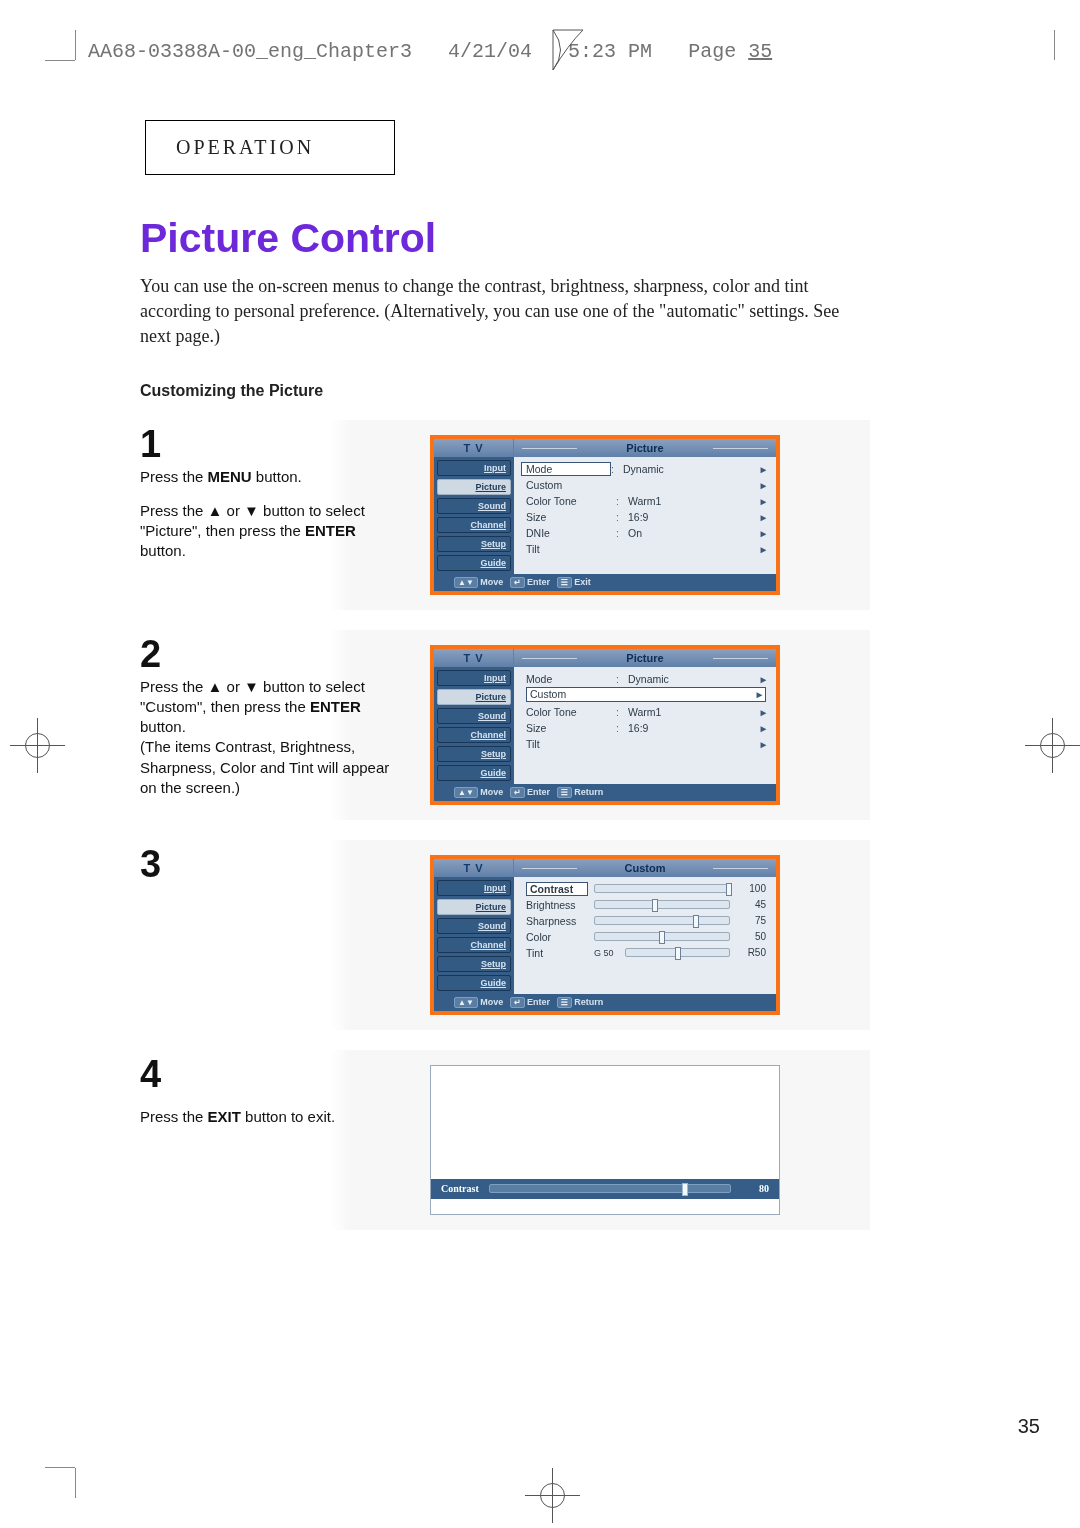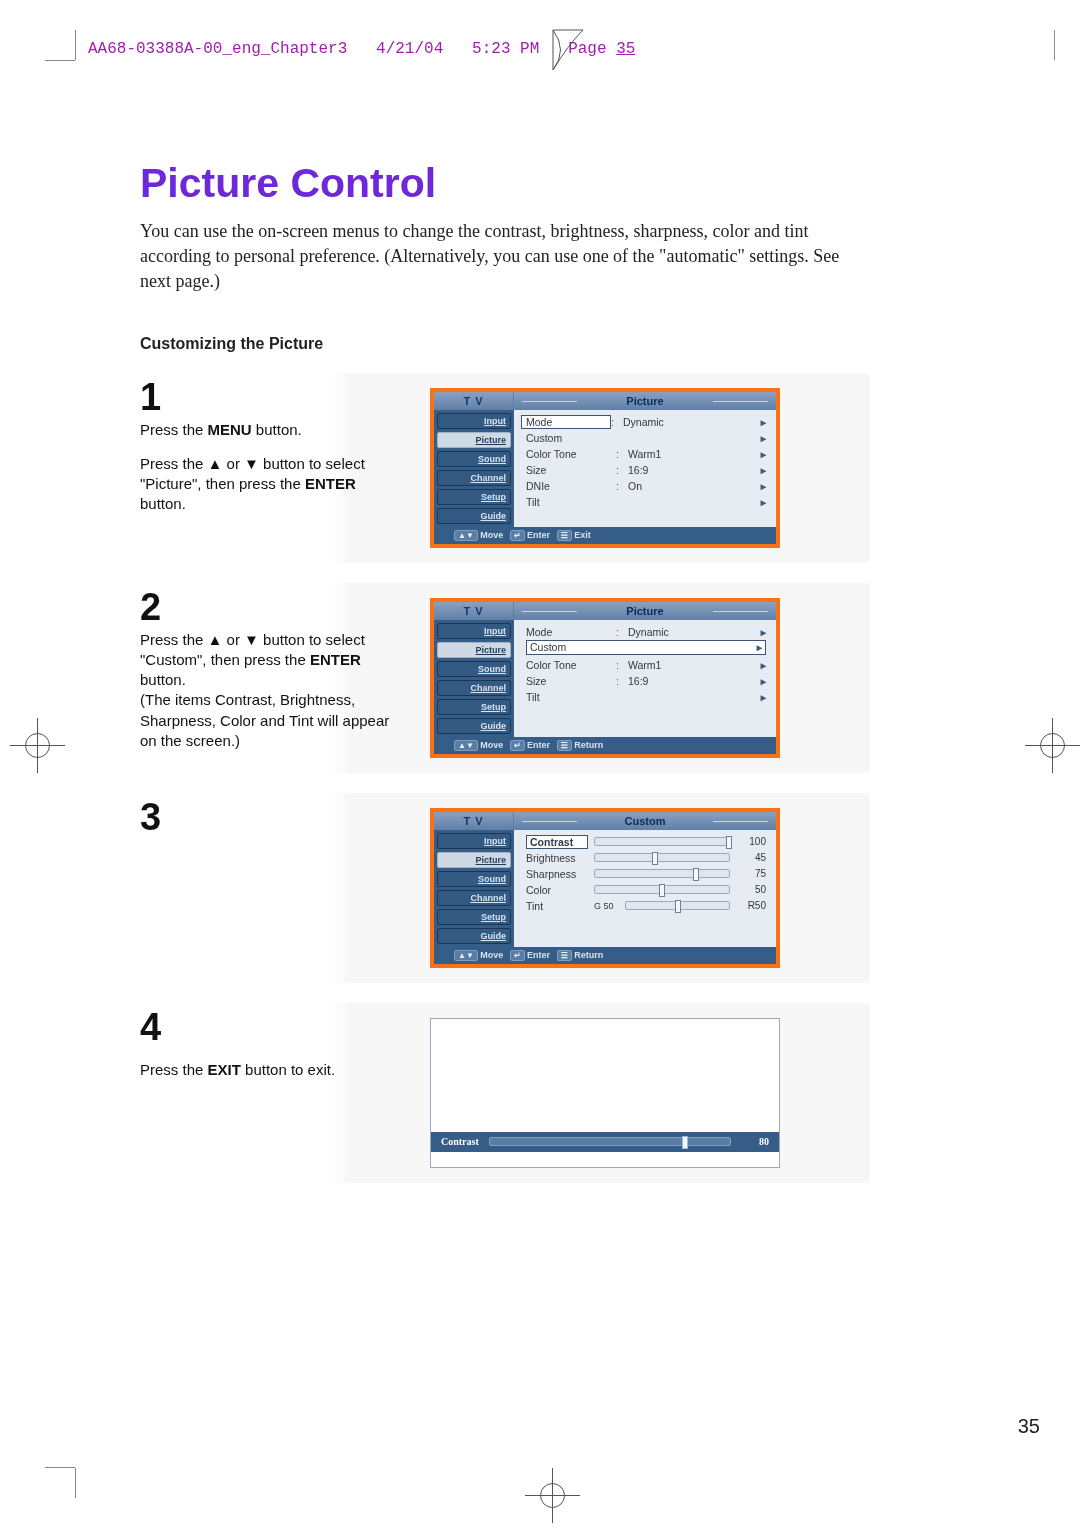--- a/index.html
+++ b/index.html
@@ -24,21 +24,21 @@
   .reg-bottom { left: 525px; bottom: 5px; }
   .reg-right { right: 0px; top: 718px; }
   .reg-circle {
     position:absolute; left:15px; top:15px; width:25px; height:25px;
     border:1px solid #555; border-radius:50%;
   }
   .reg-cross-h { position:absolute; left:0; top:27px; width:55px; height:1px; background:#555;}
   .reg-cross-v { position:absolute; left:27px; top:0; width:1px; height:55px; background:#555;}
   .slug {
     position: absolute; left: 88px; top: 40px;
-    font-family: Courier, monospace; font-size: 16px; color: #a21caf;
+    font-family: Courier, monospace; font-size: 20px; color: #737373;
   }
   .slug .pg { text-decoration: underline; }
   .page-flip {
     position:absolute; left:548px; top:25px; width:40px; height:50px;
   }
   .page-flip svg { width:100%; height:100%; }
 
   .page {
     position: absolute; left: 140px; top: 120px; width: 730px;
   }
@@ -56,21 +56,21 @@
     font-family: Arial, Helvetica, sans-serif;
     font-size: 41px; font-weight: bold; color: #6d28d9;
     margin-top: 40px;
   }
   .intro {
     font-family: Georgia, serif; font-size: 18px; line-height: 1.4;
     margin-top: 12px; max-width: 730px; color:#222;
   }
   .customizing {
     font-family: Arial, Helvetica, sans-serif; font-size: 16px; font-weight: bold;
-    margin-top: 40px;
+    margin-top: 32px;
   }
 
   .step {
     display: flex; align-items: flex-start; gap: 25px;
     margin-top: 20px; position: relative;
   }
   .step-shade {
     position:absolute; left:190px; top:0; right:0; height:100%;
     background: linear-gradient(to right, rgba(0,0,0,0) 0px, rgba(0,0,0,0.03) 20px);
     z-index: 0;
@@ -233,20 +233,23 @@
 
 <div class="page-flip">
   <svg viewBox="0 0 40 50">
       <path d="M5 5 L35 5 Q20 20 5 45 Z" fill="none" stroke="#555" stroke-width="1"></path>
       <path d="M5 5 Q20 25 5 45" fill="none" stroke="#555" stroke-width="1"></path>
     </svg>
 </div>
 
 <div class="page">
 
+  <div class="op-box">
+    <span class="op-text">OPERATION</span>
+  </div>
 
   <div class="title">Picture Control</div>
 
   <p class="intro">You can use the on-screen menus to change the contrast, brightness, sharpness, color and tint according to personal preference. (Alternatively, you can use one of the "automatic" settings. See next page.)</p>
 
   <div class="customizing">Customizing the Picture</div>
 
   <div class="step">
     <div class="step-shade"></div>
     <div class="step-left">

